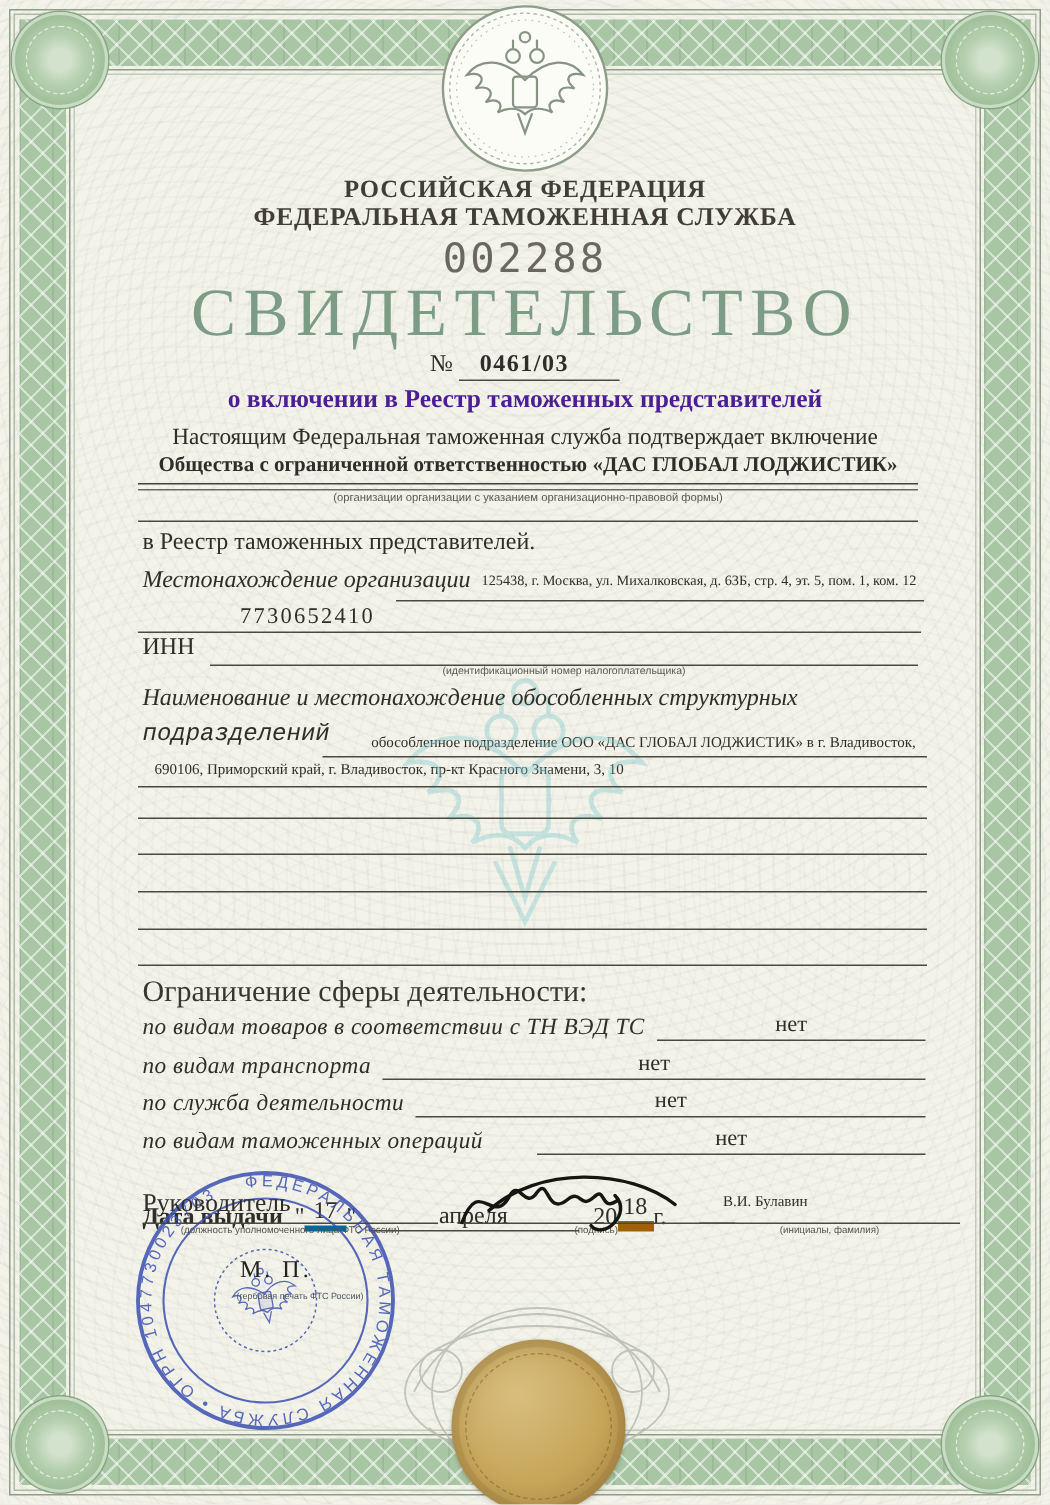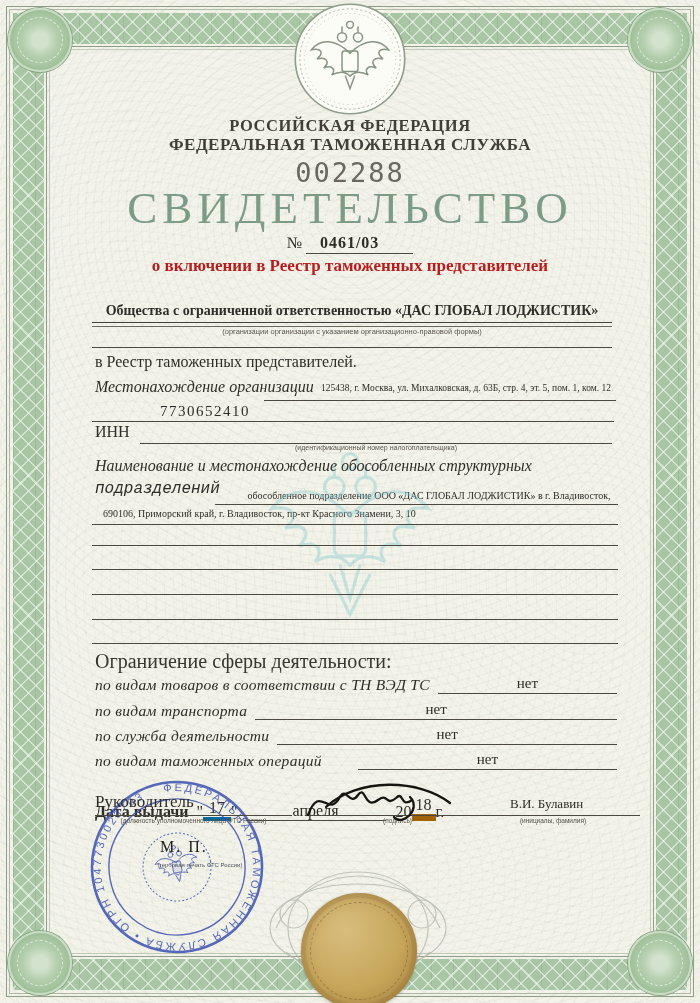--- a/index.html
+++ b/index.html
@@ -36,21 +36,21 @@
   
   .emblem{position:absolute;left:293px;top:2px;width:114px;height:114px;z-index:3;}
   
   .ctr{left:0;right:0;text-align:center;}
   .t-country{top:116px;font-size:16.5px;font-weight:bold;letter-spacing:.6px;color:#403e36;z-index:3;}
   .t-agency{top:135px;font-size:17px;font-weight:bold;letter-spacing:.5px;color:#403e36;z-index:3;}
   .t-formnum{top:157px;font-size:27px;font-family:"DejaVu Sans Mono",monospace;color:#6a675e;letter-spacing:2px;z-index:3;}
   .t-title{top:182px;font-size:45px;color:#7d9c85;letter-spacing:5px;z-index:3;}
   .t-number{top:234px;font-size:16px;z-index:3;}
   .t-number .num{display:inline-block;border-bottom:1px solid #4a483f;padding:0 34px 1px 14px;font-weight:bold;letter-spacing:1px;}
-  .t-subtitle{top:256px;font-size:17px;font-weight:bold;color:#b91c1c;z-index:3;}
+  .t-subtitle{top:256px;font-size:17px;font-weight:bold;color:#4c1d95;z-index:3;}
   .t-statement{top:283px;font-size:15.5px;z-index:3;}
   .t-org{top:303px;left:92px;right:88px;text-align:center;font-size:14px;font-weight:bold;z-index:3;}
   .org-rule{left:92px;right:88px;top:322px;height:3px;border-top:1px solid #43413a;border-bottom:1px solid #6a685f;z-index:3;}
   .t-org-caption{top:327px;left:92px;right:88px;text-align:center;font-size:7.5px;color:#5c584e;font-family:"Liberation Sans",sans-serif;z-index:3;}
   .rule{position:absolute;border-top:1px solid #4a483f;height:0;z-index:3;}
   .t-registry{left:95px;top:353px;font-size:16px;z-index:3;}
   .lbl{font-style:italic;font-size:16px;z-index:3;}
   .fill-small{font-size:9.5px;z-index:3;margin-left:48px;}
   .t-loc-label{left:95px;top:378px;}
   .t-loc-value{left:268px;right:84px;top:383px;text-align:center;}
@@ -70,21 +70,21 @@
   .date-label{font-weight:bold;padding-right:8px;}
   .date-day{border-bottom:4px solid #0369a1;padding:0 6px;margin-top:32px;}
   .date-month{border-bottom:1px solid #4a483f;width:140px;text-align:center;margin:0 10px 0 8px;}
   .date-year{border-bottom:7px solid #a16207;padding:0 4px;}
   .t-role{left:95px;top:792px;font-size:17px;z-index:6;}
   .role-rule{left:95px;width:197px;top:815px;z-index:6;}
   .t-role-caption{left:95px;width:197px;top:817px;text-align:center;font-size:6.5px;color:#55524a;font-family:"Liberation Sans",sans-serif;z-index:6;}
   .sign-rule{left:305px;width:185px;top:815px;}
   .t-sign-caption{left:305px;width:185px;top:817px;text-align:center;font-size:6.5px;color:#55524a;font-family:"Liberation Sans",sans-serif;z-index:3;}
   .signature{position:absolute;left:298px;top:775px;width:175px;height:52px;z-index:4;}
-  .t-name{left:482px;top:796px;font-size:13px;z-index:3;margin-left:28px;}
+  .t-name{left:482px;top:796px;font-size:10px;z-index:3;}
   .name-rule{left:466px;width:174px;top:815px;}
   .t-name-caption{left:466px;width:174px;top:817px;text-align:center;font-size:6.5px;color:#55524a;font-family:"Liberation Sans",sans-serif;z-index:3;}
   .t-mp{left:160px;top:838px;font-size:16px;letter-spacing:2px;z-index:6;color:#23211c;}
   .t-mp-caption{left:110px;width:180px;top:862px;text-align:center;font-size:6px;color:#4c5462;font-family:"Liberation Sans",sans-serif;z-index:6;}
   .stamp{position:absolute;left:88px;top:778px;width:178px;height:178px;z-index:5;opacity:.85;transform:rotate(-10deg);}
   .seal-flourish{position:absolute;left:266px;top:868px;width:184px;height:135px;z-index:4;opacity:.8;}
   .seal{position:absolute;left:301px;top:893px;width:116px;height:116px;border-radius:50%;z-index:5;
     background:radial-gradient(circle at 38% 32%, #d8bd7e, #c7a65a 55%, #b3914a 85%, #a8884b);
     box-shadow:inset 0 0 0 5px rgba(150,120,60,.28), inset 0 0 16px rgba(115,88,40,.38), 0 1px 3px rgba(0,0,0,.25);}
   .seal::after{content:"";position:absolute;inset:9px;border:1px dashed rgba(110,85,40,.45);border-radius:50%;}
@@ -142,20 +142,21 @@
   <div class="abs ctr t-agency">ФЕДЕРАЛЬНАЯ ТАМОЖЕННАЯ СЛУЖБА</div>
   <div class="abs ctr t-country">РОССИЙСКАЯ ФЕДЕРАЦИЯ</div>
   <div class="abs ctr t-formnum">002288</div>
   <div class="abs ctr t-title">СВИДЕТЕЛЬСТВО</div>
   <div class="abs ctr t-number">
     <span>№</span>
     <span class="num">0461/03</span>
   </div>
   <div class="abs ctr t-subtitle">о включении в Реестр таможенных представителей</div>
 
+  <div class="abs ctr t-statement">Настоящим Федеральная таможенная служба подтверждает включение</div>
   <div class="abs t-org">Общества с ограниченной ответственностью «ДАС ГЛОБАЛ ЛОДЖИСТИК»</div>
   <div class="org-rule abs"></div>
   <div class="abs t-org-caption">(организации организации с указанием организационно-правовой формы)</div>
   <div class="rule" style="left:92px;right:88px;top:347px;"></div>
   <div class="abs t-registry">в Реестр таможенных представителей.</div>
 
   <div class="abs lbl t-loc-label">Местонахождение организации</div>
   <div class="abs fill-small t-loc-value">125438, г. Москва, ул. Михалковская, д. 63Б, стр. 4, эт. 5, пом. 1, ком. 12</div>
   <div class="rule" style="left:264px;right:84px;top:400px;"></div>
   <div class="abs t-inn-value">7730652410</div>

